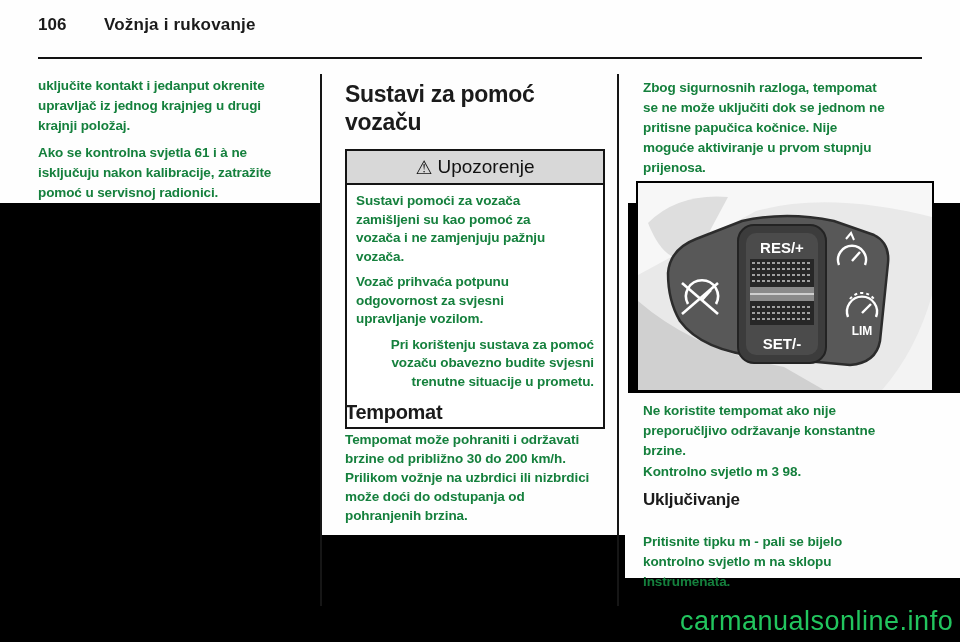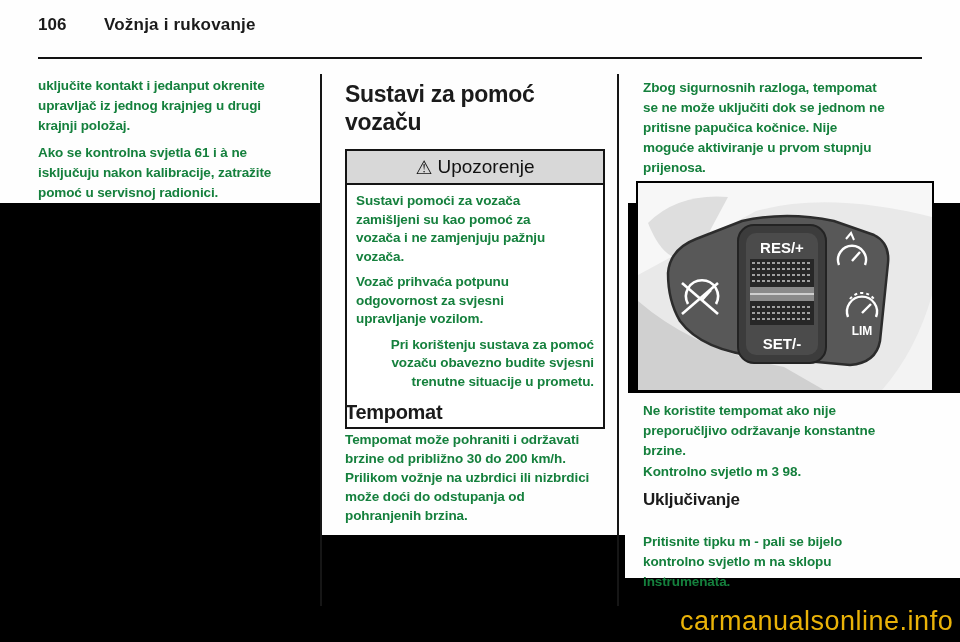--- a/index.html
+++ b/index.html
@@ -57,21 +57,21 @@
     border:2px solid #000;background:#a3a3a3;text-decoration:underline;
   }
   #col3-note{left:643px;top:401px;width:300px;}
   #col3-indicator{left:643px;top:462px;width:300px;}
   #col3-subheading{left:643px;top:490px;font-size:17px;font-weight:700;letter-spacing:-0.2px;}
   #col3-activation{left:643px;top:516px;width:300px;margin-top:16px;}
 
   
   #watermark{
     left:680px;top:606px;width:266px;
-    font-size:27px;color:#eab308;font-weight:400;letter-spacing:.5px;
+    font-size:27px;color:#22c55e;font-weight:400;letter-spacing:.5px;
     text-align:right;
   }
 </style>
 </head>
 <body>
 
 <div class="abs paper" id="paper-top"></div>
 <div class="abs paper" id="paper-col2"></div>
 <div class="abs paper" id="paper-col3"></div>
 

